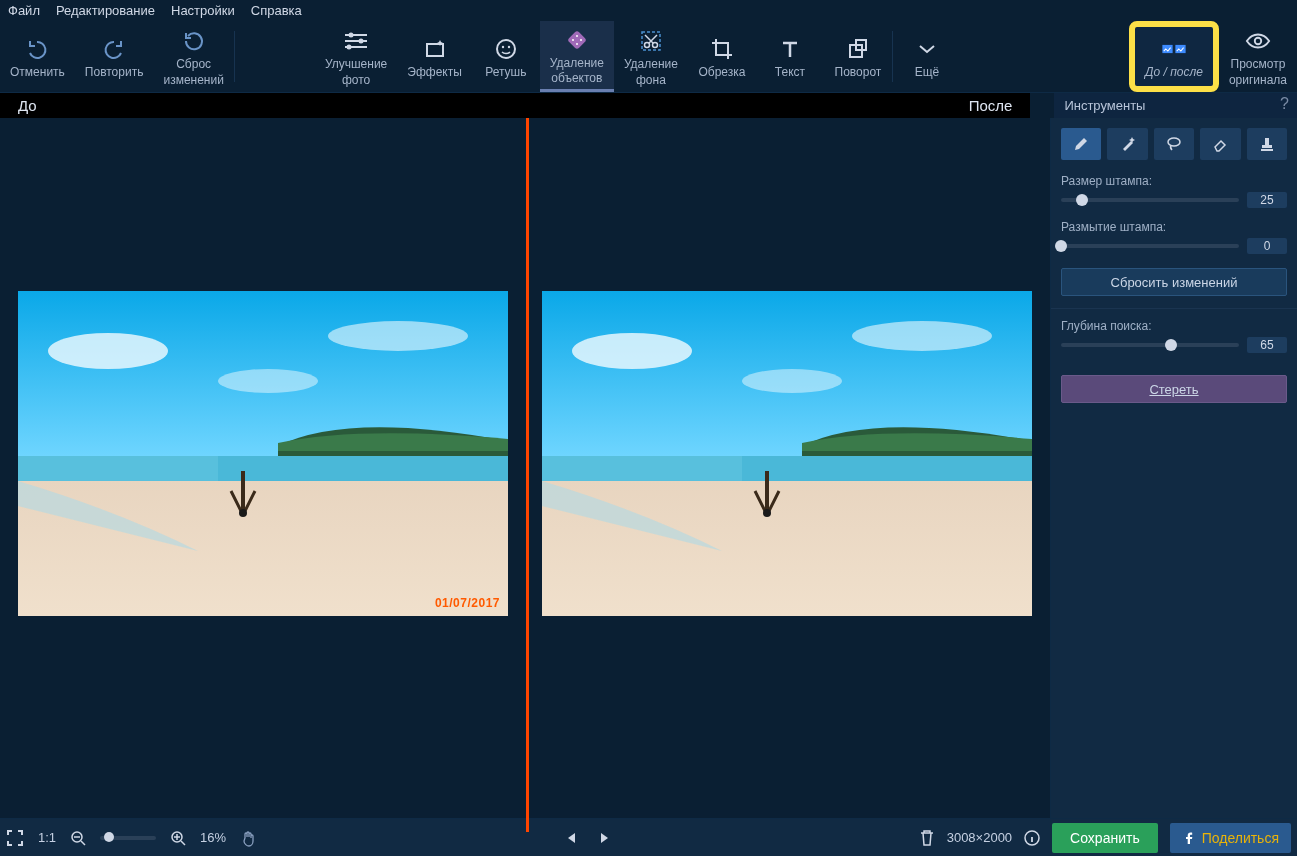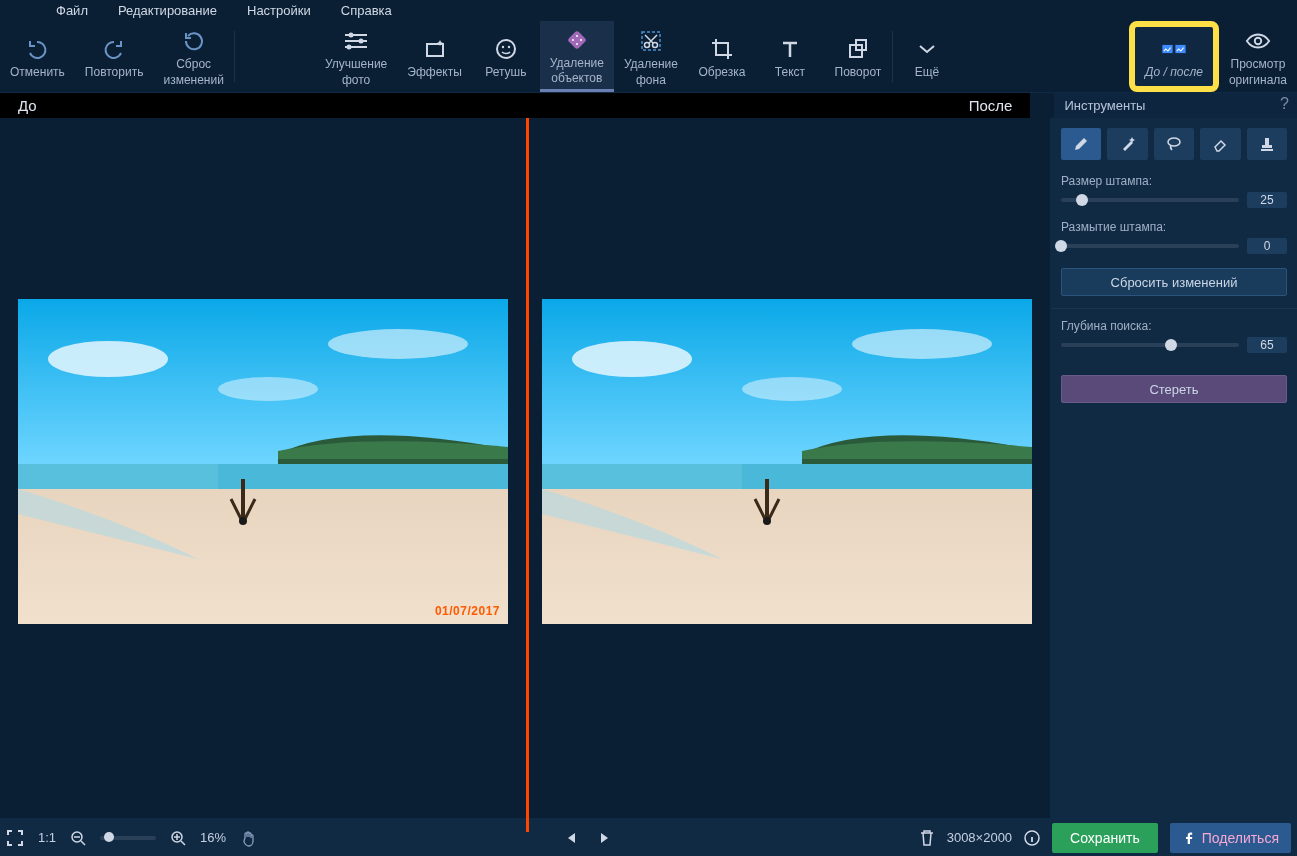--- a/index.html
+++ b/index.html
@@ -1,19 +1,19 @@
 <!DOCTYPE html>
 <html><head>
 <meta charset="utf-8">
 <style>
   * { margin: 0; padding: 0; box-sizing: border-box; font-family: Arial, sans-serif; user-select: none; }
   html, body { width: 1297px; height: 856px; overflow: hidden; background: #0a1f33; color: #b8c5d9; }
   
   
-  .menubar { height: 21px; display: flex; align-items: center; padding: 0 8px; gap: 30px; font-size: 13px; color: #d0d8e6; margin-left: 48px; }
+  .menubar { height: 21px; display: flex; align-items: center; padding: 0 8px; gap: 16px; font-size: 13px; color: #d0d8e6; }
   .menubar span { cursor: pointer; }
   
   
   .toolbar { height: 72px; display: flex; align-items: stretch; background: #0a1f33; border-bottom: 1px solid #0e2a45; }
   .tool-group { display: flex; }
   .tool-btn { display: flex; flex-direction: column; align-items: center; justify-content: center; padding: 6px 10px 4px; min-width: 68px; cursor: pointer; font-size: 12px; color: #a5b4c9; gap: 4px; }
   .tool-btn.active { background: #1a2f4a; border-bottom: 3px solid #6a7fb0; }
   .tool-btn.highlight { border: 6px solid #fde047; border-radius: 8px; background: rgba(30,60,100,.3); font-style: italic; }
   .tool-btn.highlight .tool-icon svg rect.rb { fill:#3d8bff; }
   .tool-btn .label1 { line-height: 1.1; text-align: center; white-space: nowrap; }
@@ -23,21 +23,21 @@
   .divider-v { width: 1px; background: #173350; margin: 10px 0; }
   .toolbar-spacer { flex: 1; }
   
   
   .comp-header { position: relative; height: 25px; background: #000; display: flex; align-items: center; justify-content: space-between; padding: 0 18px; font-size: 15px; color: #dfe6f2; }
   
   
   .canvas-row { display: flex; height: 714px; }
   .canvas-area { width: 1050px; height: 100%; position: relative; background: #0a1f33; overflow: hidden; }
   .split-line { position: absolute; top: 0; bottom: 0; left: 526px; width: 3px; background: #ff4500; z-index: 5; }
-  .img-pane { position: absolute; top: 181px; width: 490px; height: 325px; }
+  .img-pane { position: absolute; top: 173px; width: 490px; height: 325px; }
   .img-left { left: 18px; }
   .img-right { left: 542px; }
   
   .beach-svg { width: 100%; height: 100%; display:block; }
   
   .datestamp { position: absolute; right: 8px; bottom: 6px; color: #ff5a00; font-size: 12px; font-weight: bold; letter-spacing: .5px; }
   
   
   .side-panel { width: 247px; background: #112a43; border-left: 1px solid #0e2a45; padding: 0; font-size: 12px; color: #9fb0c6; display:flex; flex-direction:column;}
   .panel-head { position: relative; height: 25px; background: #0e2540; display: flex; align-items: center; padding: 0 10px; font-size: 13px; color: #b8c5d9; margin-left: 24px; }
@@ -47,35 +47,35 @@
   .tool-pick.active { background: #2a5a8f; }
   
   .slider-group { padding: 4px 10px 8px; }
   .slider-label { font-size: 12px; margin-bottom: 4px; }
   .slider-row { display: flex; align-items: center; gap: 8px; }
   .slider-track { position: relative; flex: 1; height: 4px; background: #2a4058; border-radius: 2px; }
   .slider-thumb { position: absolute; top: -4px; width: 12px; height: 12px; border-radius: 50%; background: #d0d8e6; transform: translateX(-50%); cursor: pointer; }
   .slider-val { width: 40px; height: 16px; background: #1d3d5f; color: #d0d8e6; font-size: 12px; display: flex; align-items: center; justify-content: center; border-radius: 2px; }
   
   .panel-btn { margin: 6px 10px; height: 28px; background: #193b5c; border: 1px solid #2a547d; color: #cbd6e6; display: flex; align-items: center; justify-content: center; font-size: 13px; cursor: pointer; border-radius: 2px; }
-  .panel-btn.erase { background: #5a4a7a; border-color: #6a5a8a; margin-top: 14px; }
+  .panel-btn.erase { background: #5a4a7a; border-color: #6a5a8a; margin-top: 14px; text-decoration: underline; }
   
   .panel-sep { height: 1px; background: #1a3450; margin: 6px 0; }
   
   
   .bottombar { position: absolute; left: 0; right: 0; bottom: 0; height: 38px; background: #112a43; display: flex; align-items: center; padding: 0 6px; font-size: 13px; color: #c5d0e2; gap: 14px; border-top: 1px solid #0e2a45; }
   .bb-left { display: flex; align-items: center; gap: 14px; }
   .bb-center { flex: 1; display: flex; align-items: center; justify-content: center; gap: 18px; }
   .bb-right { display: flex; align-items: center; gap: 12px; }
   .bb-btn { cursor: pointer; display: flex; align-items: center; justify-content: center; }
   .zoom-slide { width: 56px; height: 4px; background: #2a4058; border-radius: 2px; position: relative; }
   .zoom-slide .dot { position: absolute; left: 4px; top: -4px; width: 10px; height: 10px; border-radius: 50%; background: #d0d8e6; }
   
   .save-btn { background: #2aa05a; color: #fff; padding: 7px 18px; border-radius: 2px; font-size: 14px; cursor: pointer; }
-  .share-btn { background: #2a5a8f; color: #f9a8d4; padding: 7px 12px; border-radius: 2px; font-size: 14px; cursor: pointer; display: flex; align-items: center; gap: 6px; }
+  .share-btn { background: #2a5a8f; color: #eab308; padding: 7px 12px; border-radius: 2px; font-size: 14px; cursor: pointer; display: flex; align-items: center; gap: 6px; }
   
   svg { display: block; }
 </style>
 </head>
 <body>
 
 <div class="menubar">
   <span>Файл</span>
   <span>Редактирование</span>
   <span>Настройки</span>

